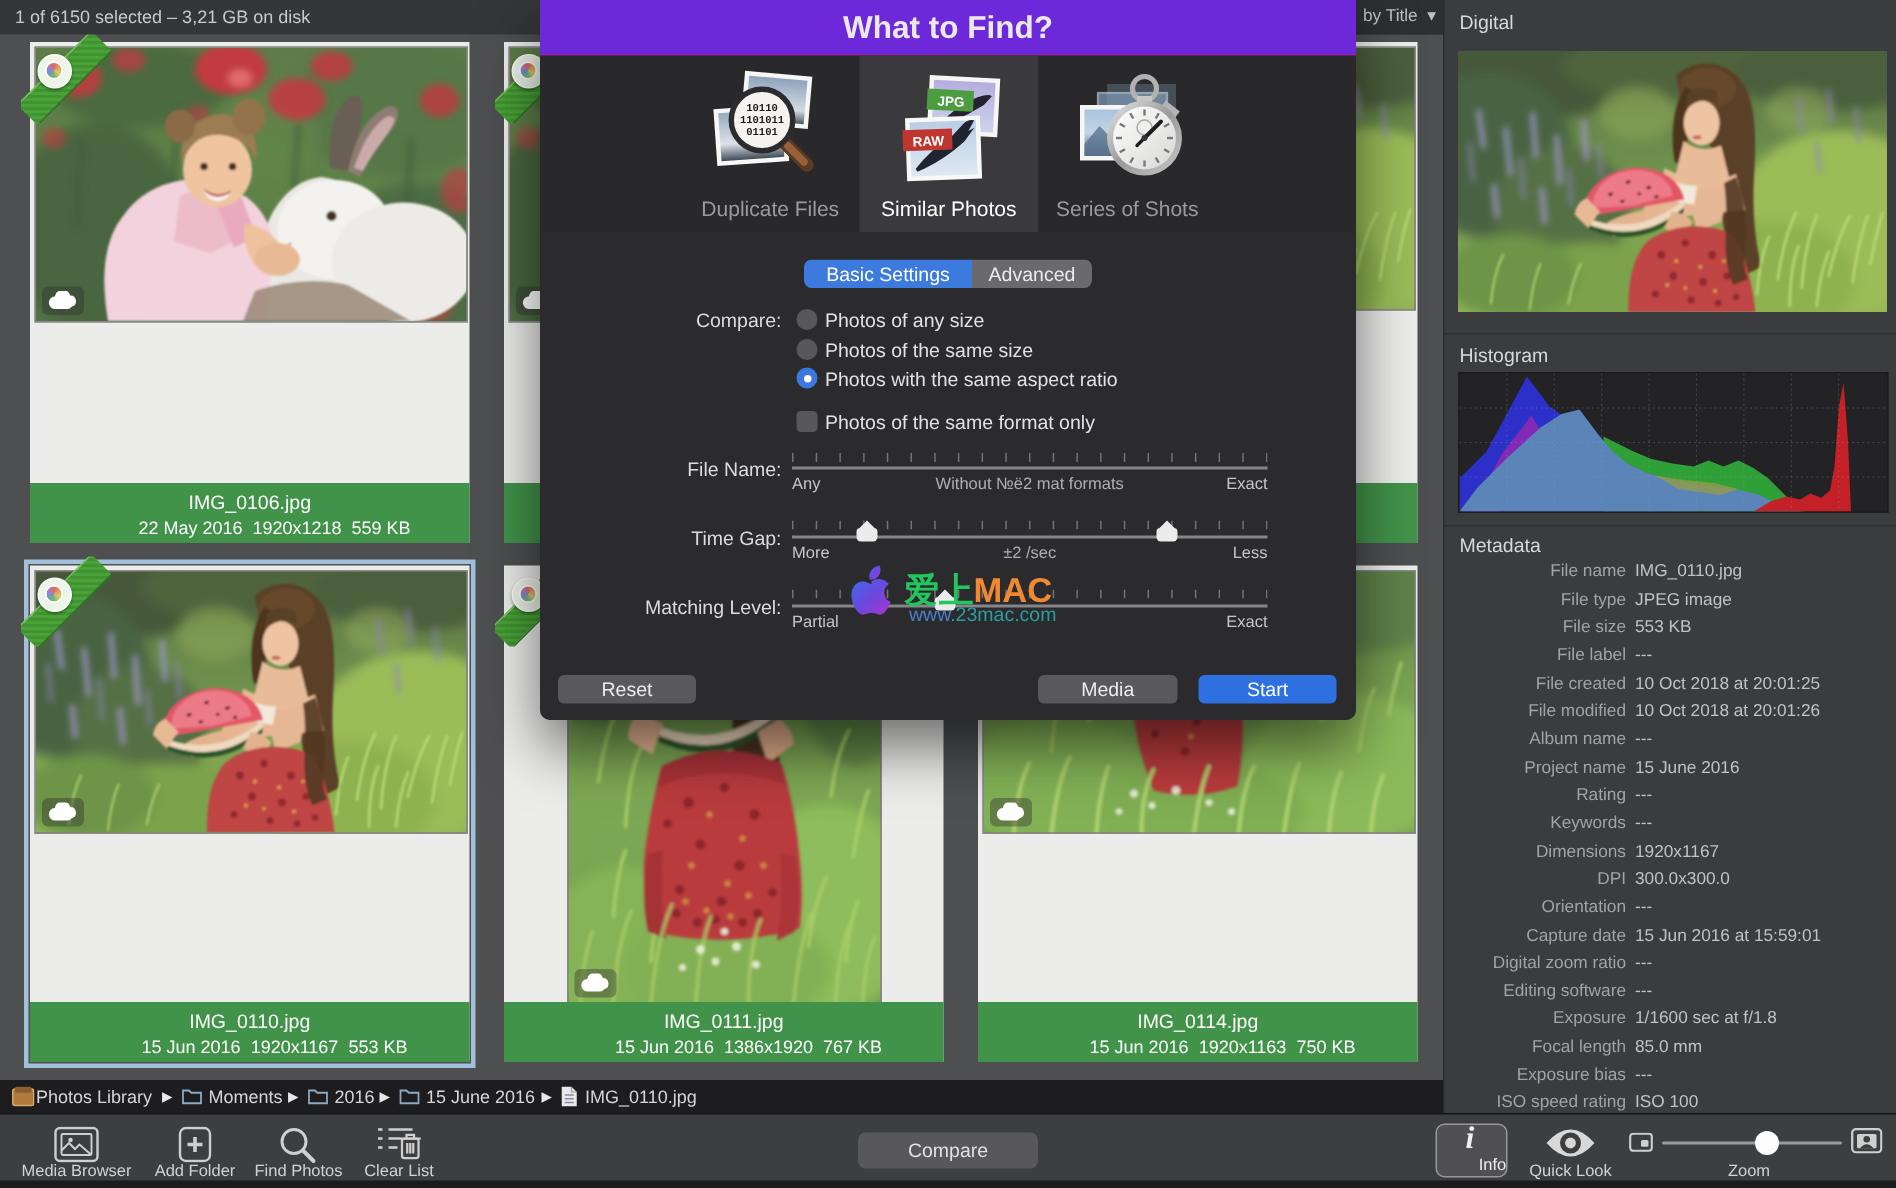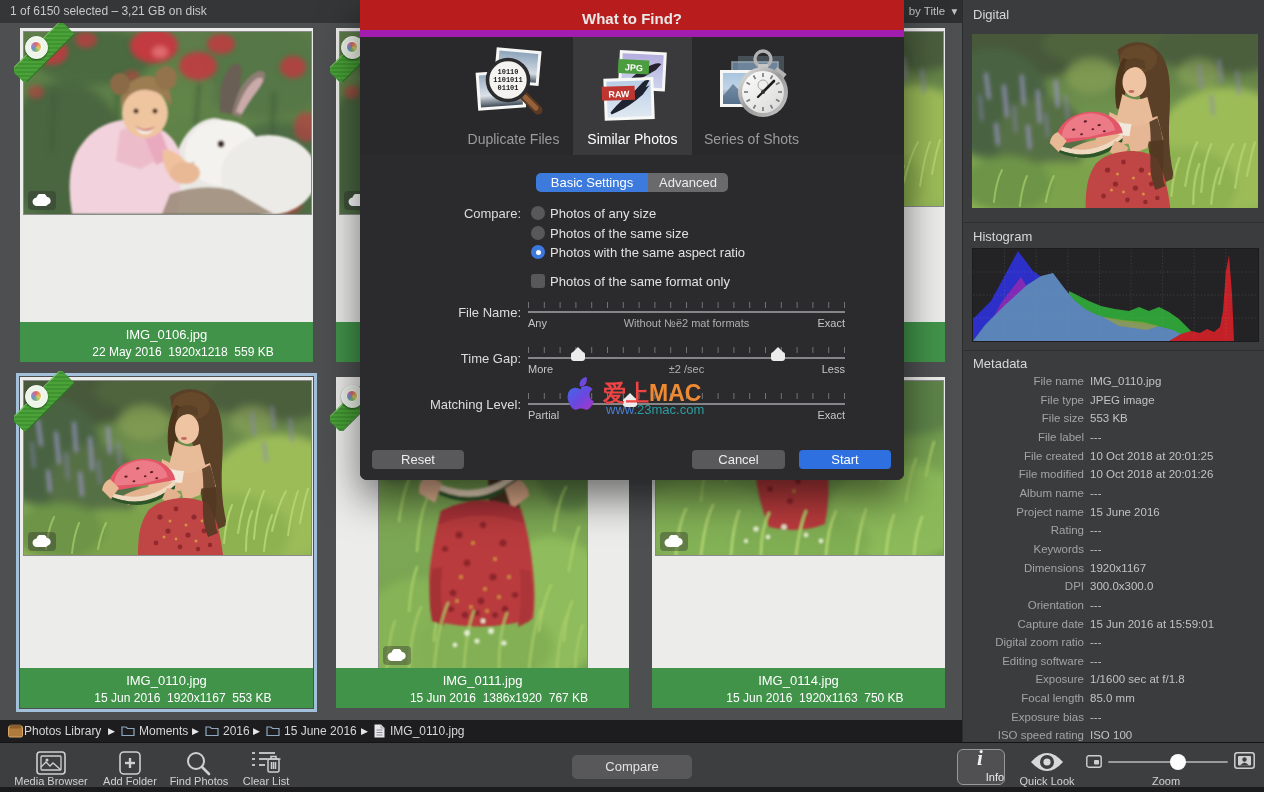--- a/index.html
+++ b/index.html
@@ -16,21 +16,21 @@
 .card .fn{font-size:13px;margin-top:5px;}
 .card .fi{font-size:12px;margin-top:3px;margin-left:33px;}
 .cloud{position:absolute;width:28px;height:19px;background:rgba(45,45,45,0.38);border-radius:4px;}
 .cloud svg{position:absolute;left:3px;top:3px;}
 .ribbon{position:absolute;left:-6px;top:-6px;width:60px;height:60px;overflow:hidden;pointer-events:none;}
 .ribbon .band{position:absolute;left:-6.5px;top:20px;width:70px;height:20px;background:repeating-linear-gradient(45deg,#4aa238 0 2px,#3f9330 2px 4px);transform:rotate(-45deg);border-top:1.5px solid #74c05e;border-bottom:1.5px solid #2e7524;}
 .ribbon .badge{position:absolute;left:11px;top:14px;width:23px;height:23px;border-radius:50%;background:#edf4e8;border:1.5px solid #fbfdfa;box-shadow:0 1px 2px rgba(0,0,0,0.4);}
 .ribbon .badge .inner{position:absolute;left:4px;top:4px;width:12px;height:12px;border-radius:50%;background:conic-gradient(#d96868,#dfa45c,#d8cc6a,#7cb86a,#6a96c8,#a97fc0,#d96868);border:1.5px solid #fff;}
 .selring{position:absolute;border:3px solid #a3c0da;}
 #modal{position:absolute;left:360px;top:0;width:544px;height:480px;background:#2b2b2d;border-radius:0 0 7px 7px;box-shadow:0 18px 40px rgba(0,0,0,0.55);}
-#mtitle{position:absolute;left:0;top:0;width:544px;height:37px;background:#b91c1c;border-bottom:7px solid #a21caf;color:#e9e9e9;font-size:15px;font-weight:bold;text-align:center;line-height:38px;}
+#mtitle{position:absolute;left:0;top:0;width:544px;height:37px;background:#6d28d9;border-bottom:1px solid #a21caf;color:#e9e9e9;font-size:21px;font-weight:bold;text-align:center;line-height:38px;}
 #tiles{position:absolute;left:0;top:37px;width:544px;height:118px;background:#29292b;}
 .tile{position:absolute;top:0;height:118px;}
 .tile.sel{background:#3a3a3c;}
 .tlabel{position:absolute;bottom:8px;width:100%;text-align:center;font-size:14px;color:#9b9b9b;}
 .tile.sel .tlabel{color:#fff;}
 #mbody{position:absolute;left:0;top:155px;width:544px;height:325px;background:#2b2b2d;border-radius:0 0 7px 7px;}
 #seg{position:absolute;left:176px;top:18px;width:192px;height:19px;border-radius:5px;overflow:hidden;font-size:13px;}
 #seg .s1{position:absolute;left:0;top:0;width:112px;height:19px;background:#3d7add;color:#fff;text-align:center;line-height:19px;}
 #seg .s2{position:absolute;left:112px;top:0;width:80px;height:19px;background:#6a6a6c;color:#ececec;text-align:center;line-height:19px;}
 .mlabel{position:absolute;text-align:right;color:#dcdcdc;font-size:13px;width:160px;}
@@ -1246,21 +1246,21 @@
 <defs>
               <linearGradient id="apg" x1="0" y1="0" x2="1" y2="1">
                 <stop offset="0" stop-color="#3e6ae8"></stop>
                 <stop offset="0.5" stop-color="#6a48e0"></stop>
                 <stop offset="1" stop-color="#aa35c8"></stop>
               </linearGradient>
             </defs>
 <path d="M19.5,1 q-4.5,0.8 -6.2,4.2 q-1.5,3 -0.3,5.3 q4,0.2 6,-3 q1.8,-2.8 0.5,-6.5 z" fill="url(#apg)"></path>
 <path d="M14,11.5 q2.6,-1.8 6,-1.4 q3.6,0.4 5.6,3.2 q-3.4,2.3 -3,6.3 q0.4,4 4.2,5.6 q-1.4,4.2 -3.8,6.8 q-2.3,2.5 -4.8,1.5 q-2.1,-0.9 -4.2,-0.9 q-2.1,0 -4.2,0.9 q-2.5,1 -4.8,-1.5 q-3.3,-3.6 -4.2,-8.8 q-0.9,-5.2 1.5,-8.4 q2,-2.7 5.3,-3.1 q1.9,-0.2 4,0.8 q1.3,0.6 2.4,1 z" fill="url(#apg)"></path>
 </svg></div>
- <div class="abs" style="left:243px;top:223px;font-size:23px;font-weight:bold;letter-spacing:0px;"><span style="color:#ef4444;">爱上</span><span style="color:#ef8a33;">MAC</span></div>
+ <div class="abs" style="left:243px;top:223px;font-size:23px;font-weight:bold;letter-spacing:0px;"><span style="color:#22c55e;">爱上</span><span style="color:#ef8a33;">MAC</span></div>
  <div class="abs" style="left:246px;top:247px;font-size:13px;color:#2a9da0;"><span style="color:#4a7fd4;">www</span>.23mac.com</div>
  <div class="btn" style="left:12px;top:295px;width:92px;">Reset</div>
- <div class="btn" style="left:332px;top:295px;width:93px;">Cancel</div>
+ <div class="btn" style="left:332px;top:295px;width:93px;">Media</div>
  <div class="btn blue" style="left:439px;top:295px;width:92px;">Start</div>
 </div>
 
   </div>
 </div>
 
 </body></html>

